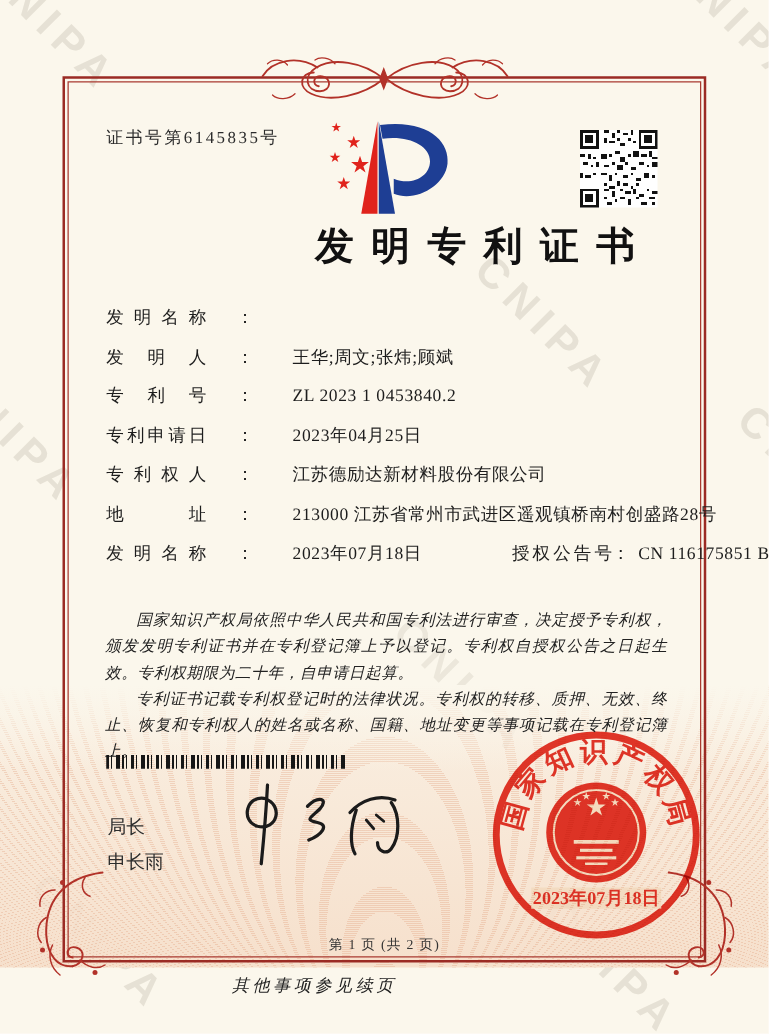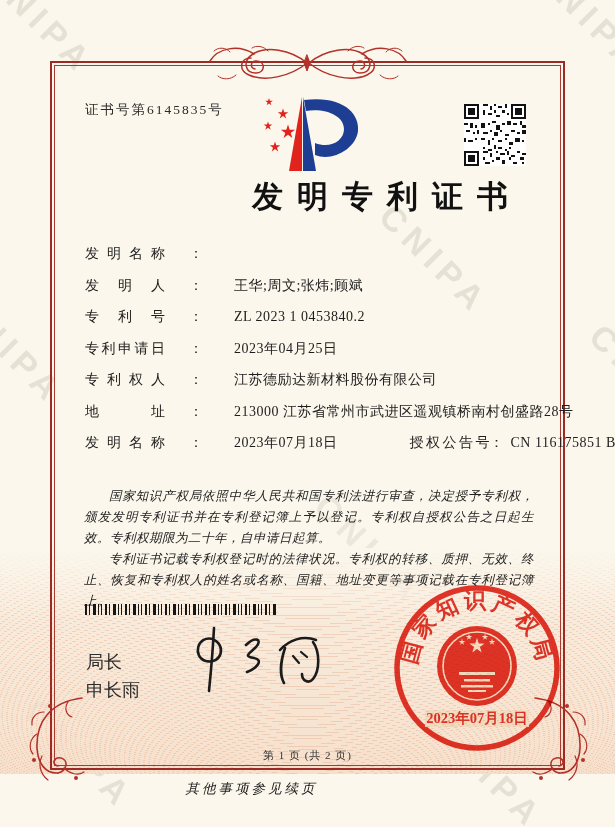--- a/index.html
+++ b/index.html
@@ -43,21 +43,21 @@
   .paras{position:absolute;left:84px;top:486px;width:450px;font-size:12.5px;line-height:21px;
     color:#222;font-style:italic;text-align:justify;}
   .paras p{margin:0;text-indent:2em;letter-spacing:0.5px;}
 
   .barcode{position:absolute;left:85px;top:604px;width:192px;height:11px;
     background:repeating-linear-gradient(90deg,#161616 0 2px,transparent 2px 4px,
       #161616 4px 5px,transparent 5px 8px,#161616 8px 11px,transparent 11px 13px,
       #161616 13px 14px,transparent 14px 16px,#161616 16px 17px,transparent 17px 20px);}
 
   .signer{position:absolute;left:86px;top:648px;font-family:"Liberation Sans",sans-serif;
-    font-size:18px;color:#2c2c2c;line-height:28px;}
+    font-size:15px;color:#2c2c2c;line-height:28px;}
   .signature{position:absolute;left:183px;top:623px;}
 
   .seal{position:absolute;left:387px;top:578px;mix-blend-mode:multiply;opacity:0.93;}
 
   .page-num{position:absolute;left:0;top:748px;width:615px;text-align:center;
     font-size:11px;color:#333;letter-spacing:1px;}
   .cont-note{position:absolute;left:0;top:780px;width:503px;text-align:center;
     font-size:13.5px;color:#222;font-style:italic;letter-spacing:3px;}
 
   .top-ornament{position:absolute;left:206px;top:42px;}

